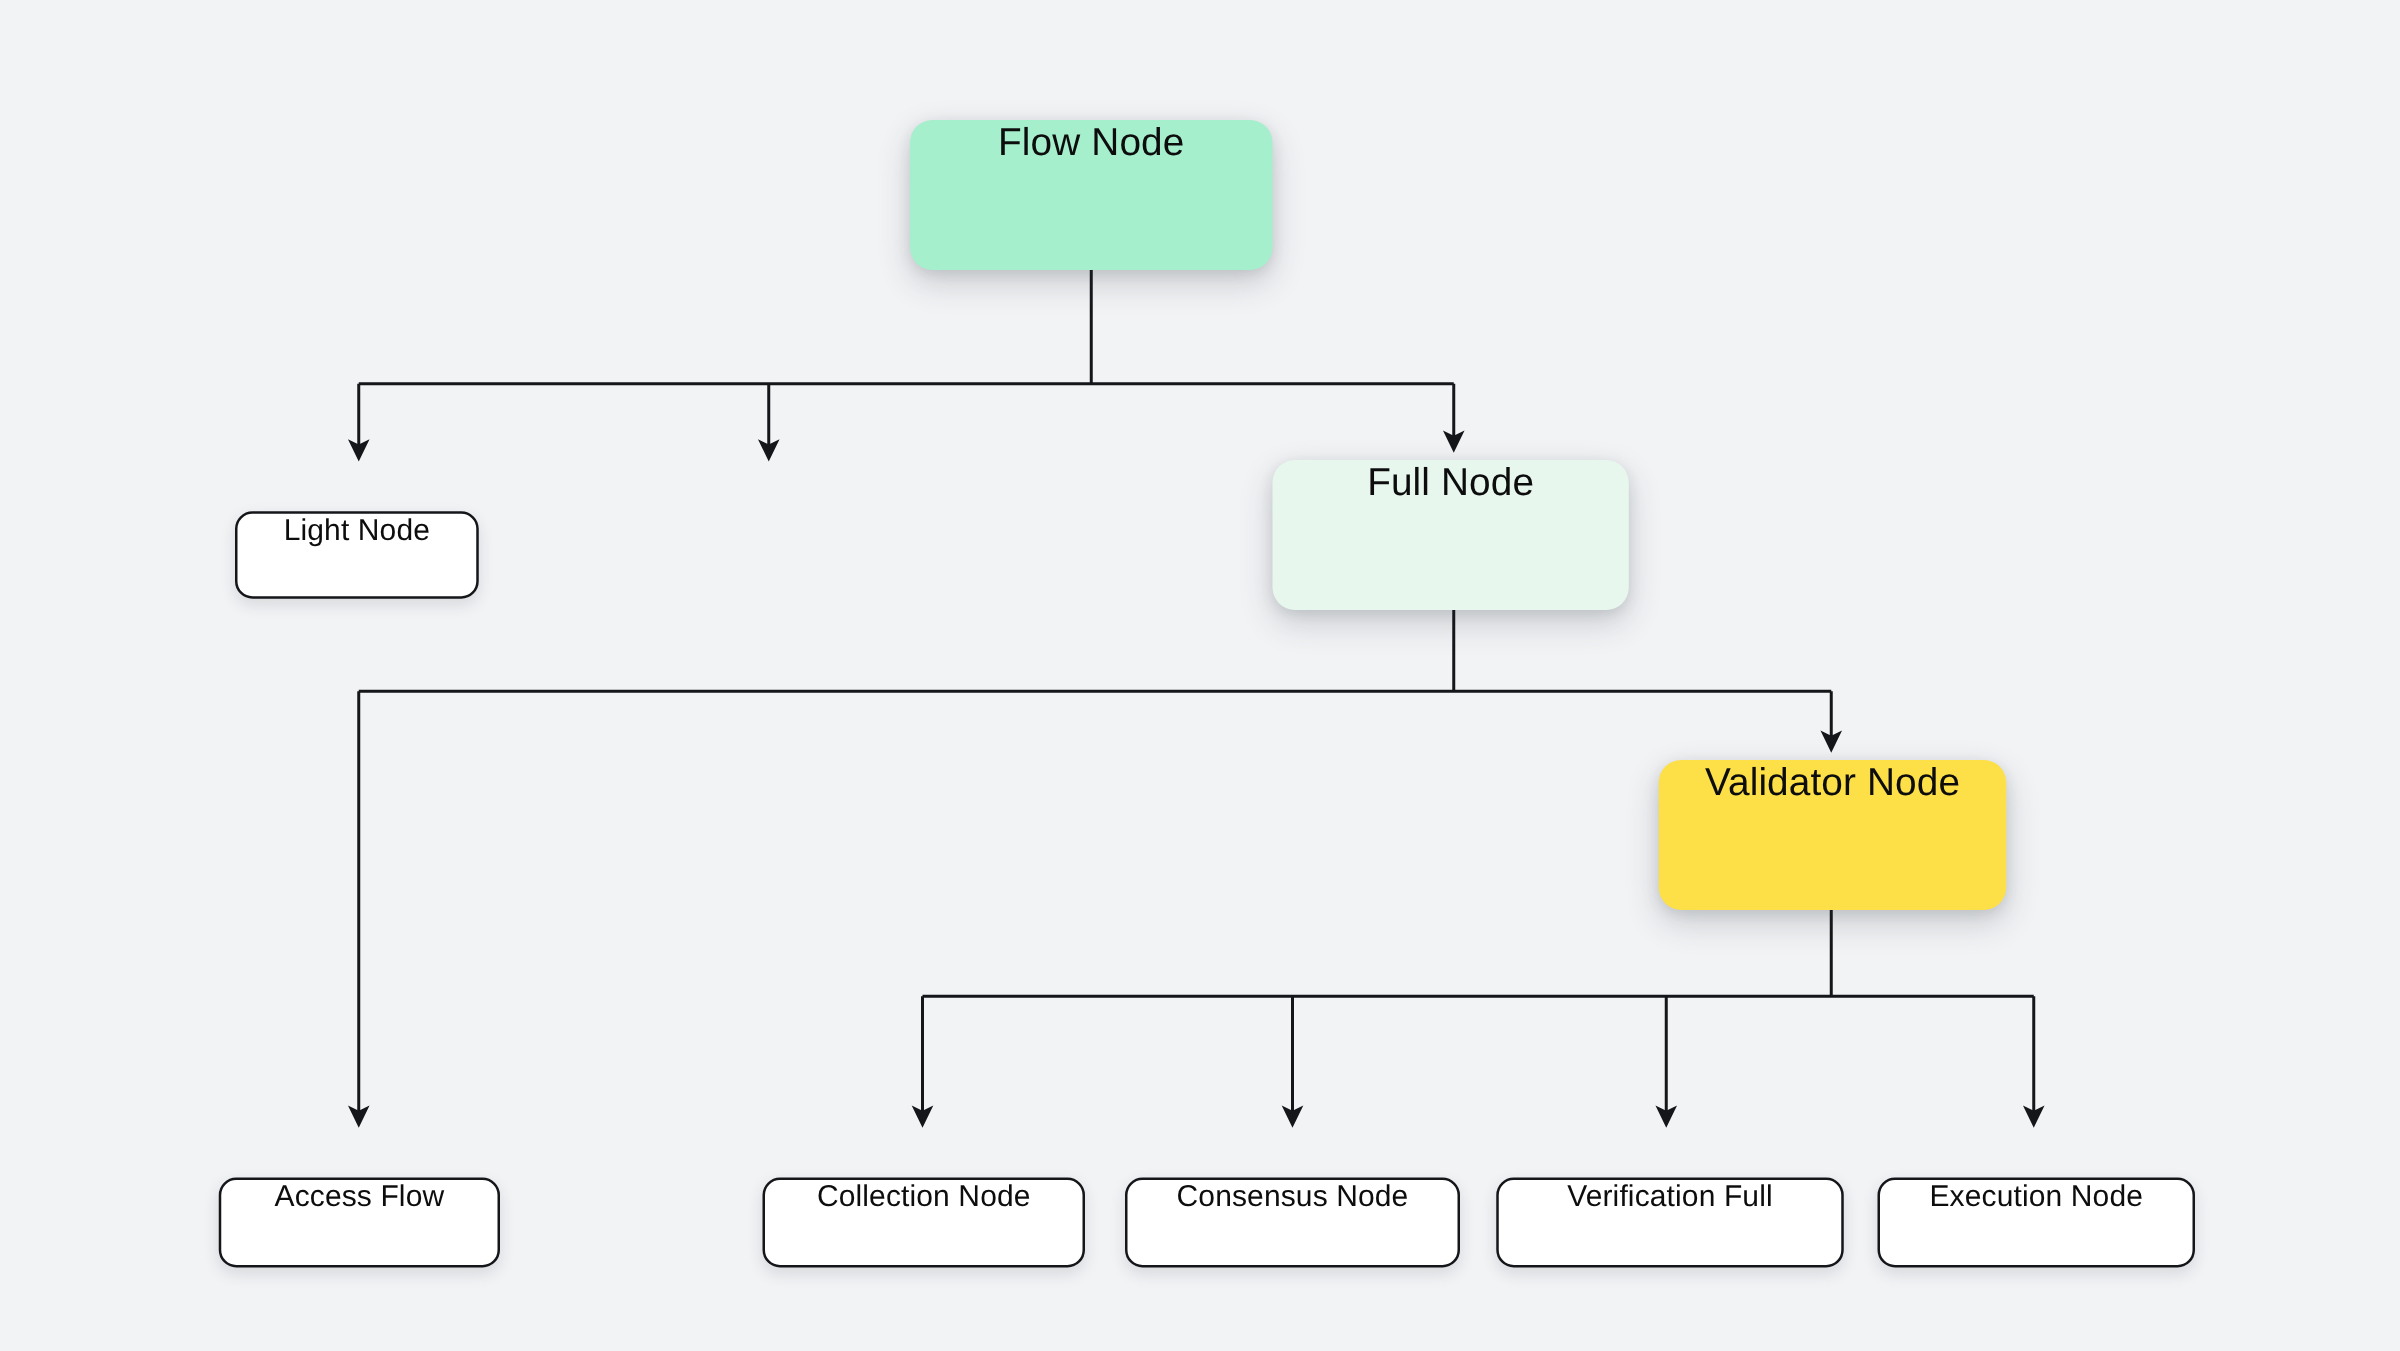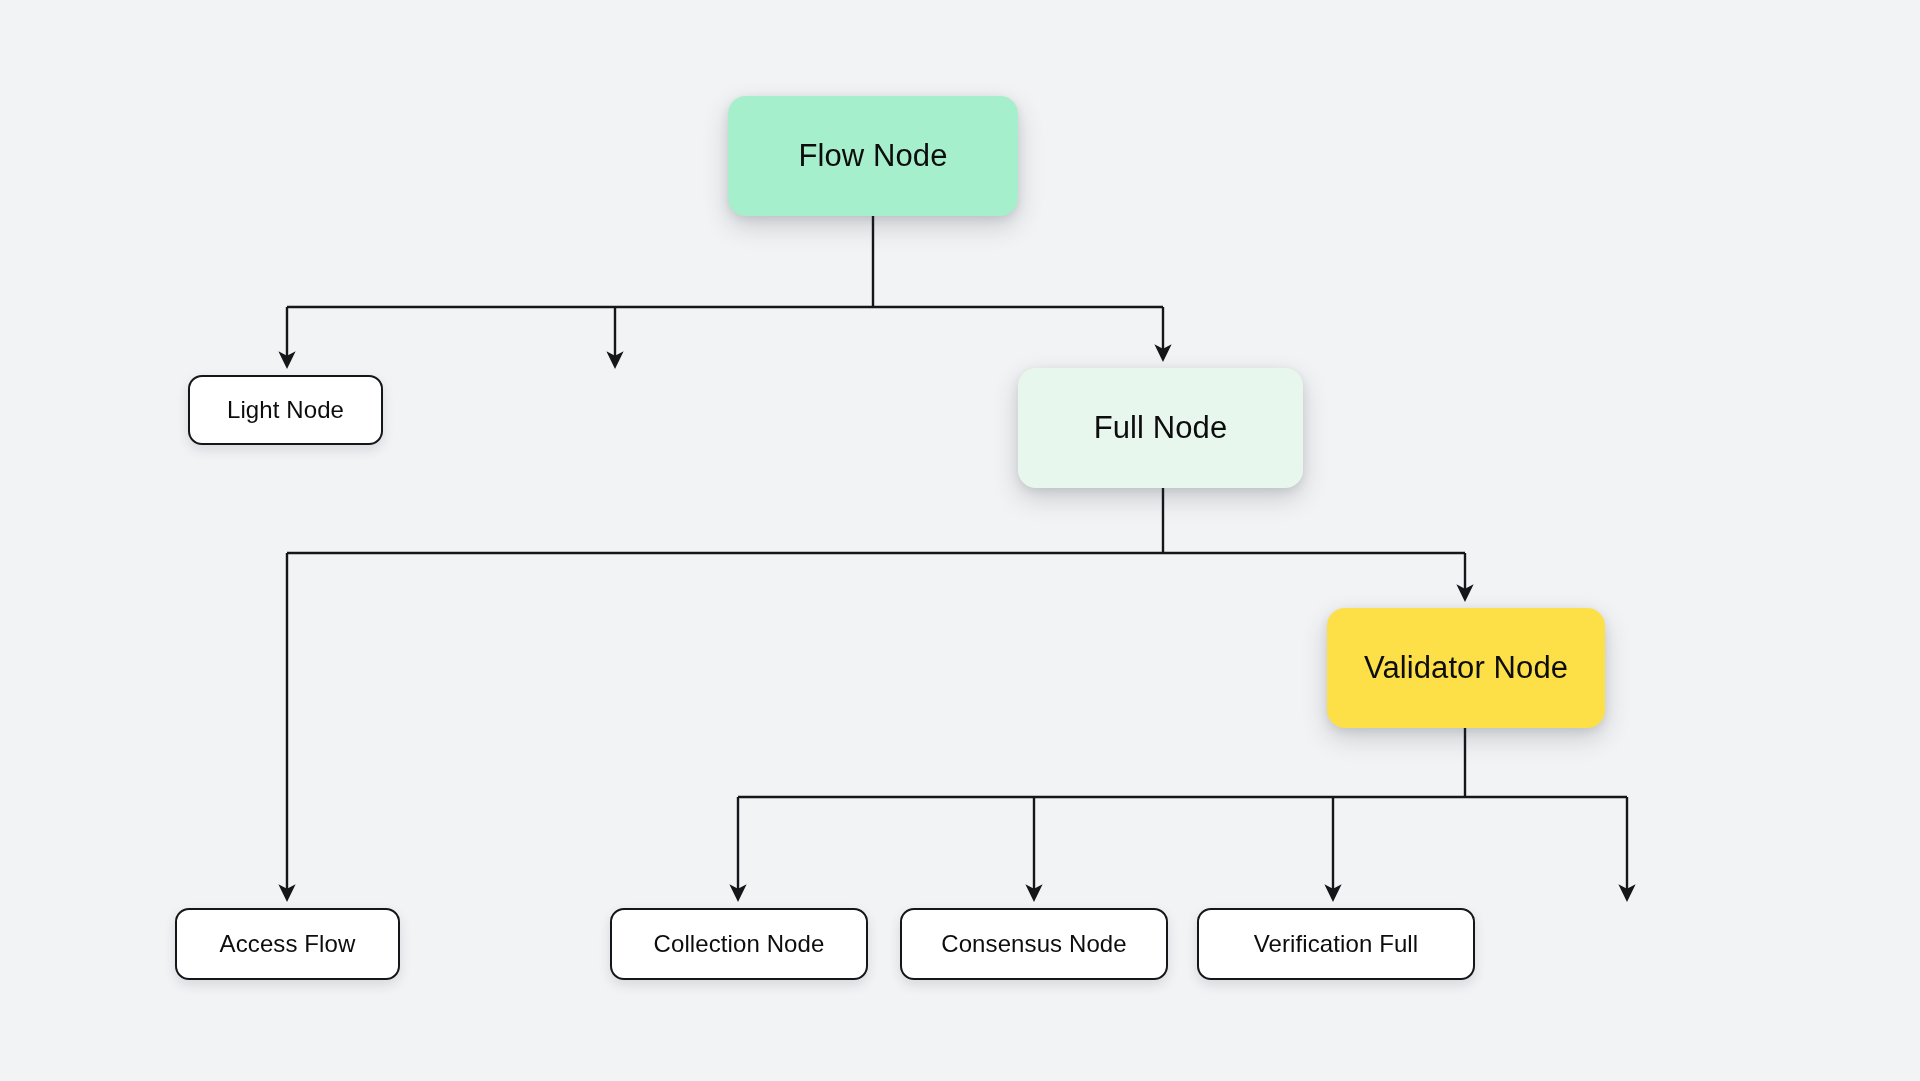--- a/index.html
+++ b/index.html
@@ -25,21 +25,21 @@
     left: 0;
     top: 0;
     width: 1920px;
     height: 1081px;
     pointer-events: none;
   }
   .node {
     position: absolute;
     box-sizing: border-box;
     display: flex;
-    align-items: center;
+    align-items: flex-start;
     justify-content: center;
     text-align: center;
     color: #0d0d0d;
     letter-spacing: 0.1px;
     white-space: nowrap;
     z-index: 2;
   }
   
   .node.big {
     border-radius: 18px;
@@ -50,20 +50,21 @@
                 0 3px 10px rgba(40, 50, 60, 0.10);
   }
   
   .node.leaf {
     background: #ffffff;
     border: 2.2px solid #14161a;
     border-radius: 14px;
     font-size: 24px;
     font-weight: 400;
     box-shadow: 0 5px 12px rgba(40, 50, 60, 0.13);
+    margin-top: 34px;
   }
 </style>
 </head>
 <body style="background: rgb(242, 243, 245);">
 
 <div id="canvas" style="background: rgb(242, 243, 245);">
 
   <svg id="edge-layer" viewBox="0 0 1920 1081" width="1920" height="1081" xmlns="http://www.w3.org/2000/svg">
     <defs>
       <marker id="arrowhead" markerWidth="9" markerHeight="9" refX="4.2" refY="4.3" orient="auto" markerUnits="strokeWidth">
@@ -119,14 +120,17 @@
   </div>
 
   <div class="node leaf" id="node-collection" style="left: 610px; top: 908px; width: 258px; height: 72px; background: rgb(255, 255, 255);">
     <span>Collection Node</span>
   </div>
 
   <div class="node leaf" id="node-verification" style="left: 1197px; top: 908px; width: 278px; height: 72px; background: rgb(255, 255, 255);">
     <span>Verification Full</span>
   </div>
 
+  <div class="node leaf" id="node-execution" style="left: 1502px; top: 908px; width: 254px; height: 72px; background: rgb(255, 255, 255);">
+    <span>Execution Node</span>
+  </div>
 
 </div>
 
 </body></html>

